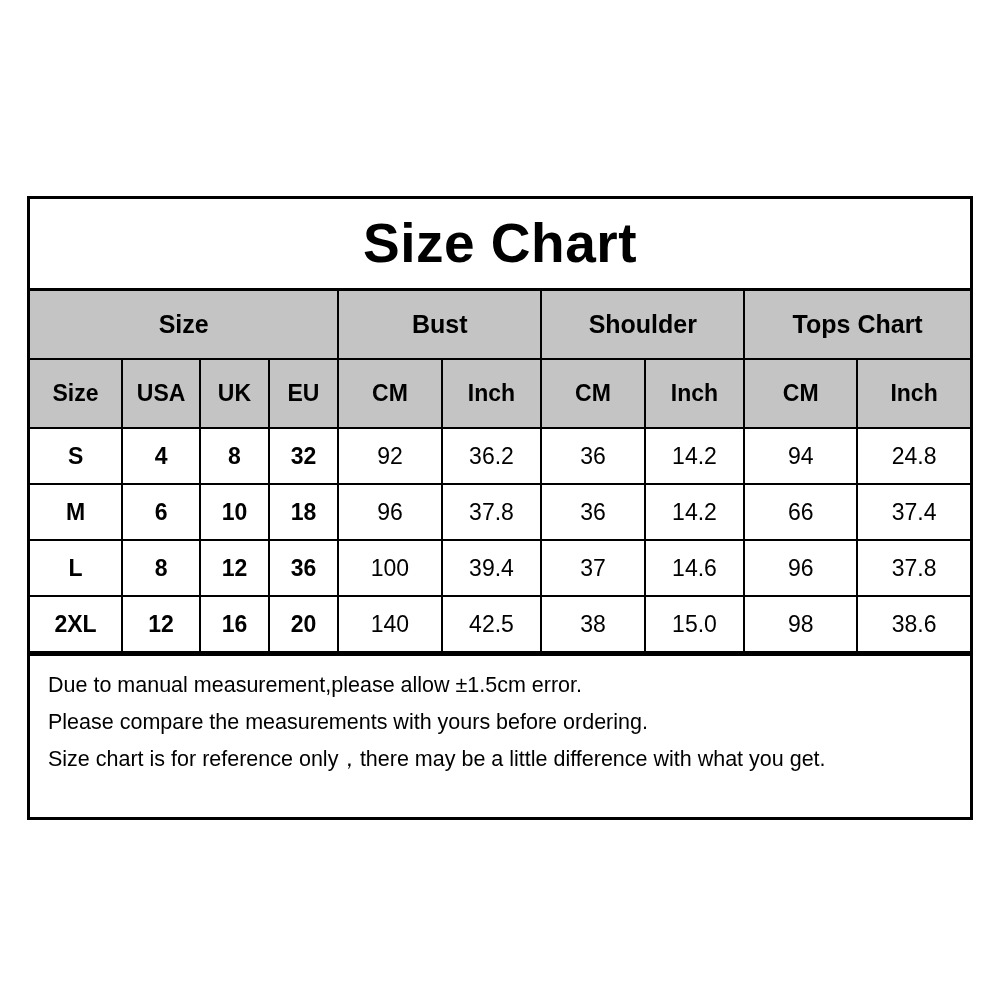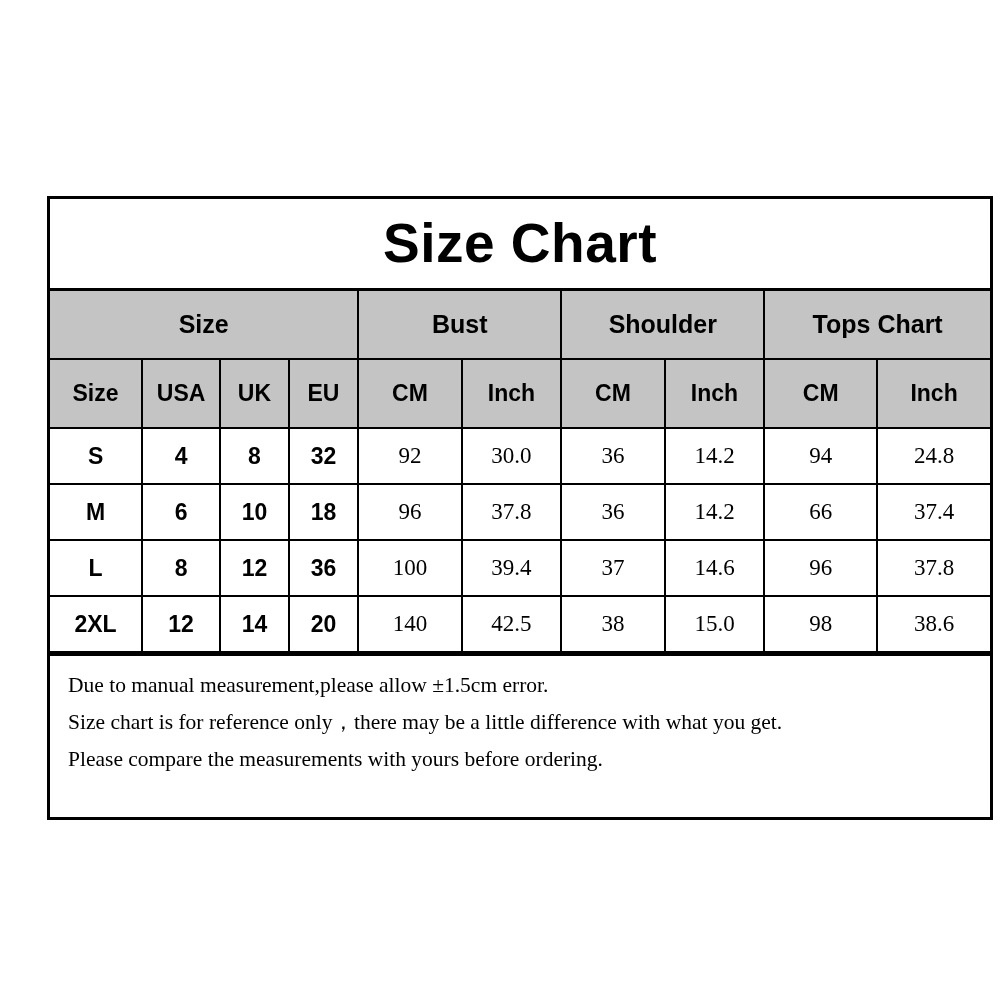--- a/index.html
+++ b/index.html
@@ -17,21 +17,20 @@
   }
   #chart-wrap {
     position: absolute;
     left: 27px;
     top: 196px;
     width: 946px;
     height: 624px;
     border: 3px solid #000000;
     box-sizing: border-box;
     background: #ffffff;
-    margin-left: 20px;
   }
   .title-row {
     height: 92px;
     display: flex;
     align-items: center;
     justify-content: center;
     border-bottom: 3px solid #000000;
     box-sizing: border-box;
   }
   .title-row .title {
@@ -67,27 +66,25 @@
     height: 67px;
     font-size: 23px;
   }
   .body-row td {
     height: 54px;
     font-size: 23px;
     background: #ffffff;
   }
   .body-row td.plain {
     font-weight: normal;
-    font-family: Liberation Serif, serif;
   }
   .notes {
     border-top: 3px solid #000000;
     padding: 14px 18px 10px 18px;
     box-sizing: border-box;
-    font-family: Liberation Serif, serif;
   }
   .notes p {
     margin: 0 0 6px 0;
     font-size: 21.5px;
     line-height: 1.45;
     font-weight: normal;
     color: #000000;
     white-space: nowrap;
   }
   .notes p:last-child { margin-bottom: 0; }
@@ -134,21 +131,21 @@
         <th class="hdr-sub">Inch</th>
       </tr>
     </thead>
     <tbody>
       <tr class="body-row">
         <td>S</td>
         <td>4</td>
         <td>8</td>
         <td>32</td>
         <td class="plain">92</td>
-        <td class="plain">30.0</td>
+        <td class="plain">36.2</td>
         <td class="plain">36</td>
         <td class="plain">14.2</td>
         <td class="plain">94</td>
         <td class="plain">24.8</td>
       </tr>
       <tr class="body-row">
         <td>M</td>
         <td>6</td>
         <td>10</td>
         <td>18</td>
@@ -167,31 +164,31 @@
         <td class="plain">100</td>
         <td class="plain">39.4</td>
         <td class="plain">37</td>
         <td class="plain">14.6</td>
         <td class="plain">96</td>
         <td class="plain">37.8</td>
       </tr>
       <tr class="body-row">
         <td>2XL</td>
         <td>12</td>
-        <td>14</td>
+        <td>16</td>
         <td>20</td>
         <td class="plain">140</td>
         <td class="plain">42.5</td>
         <td class="plain">38</td>
         <td class="plain">15.0</td>
         <td class="plain">98</td>
         <td class="plain">38.6</td>
       </tr>
     </tbody>
   </table>
 
   <div class="notes">
     <p>Due to manual measurement,please allow ±1.5cm error.</p>
+    <p>Please compare the measurements with yours before ordering.</p>
     <p>Size chart is for reference only，there may be a little difference with what you get.</p>
-    <p>Please compare the measurements with yours before ordering.</p>
   </div>
 
 </div>
 
 </body></html>

